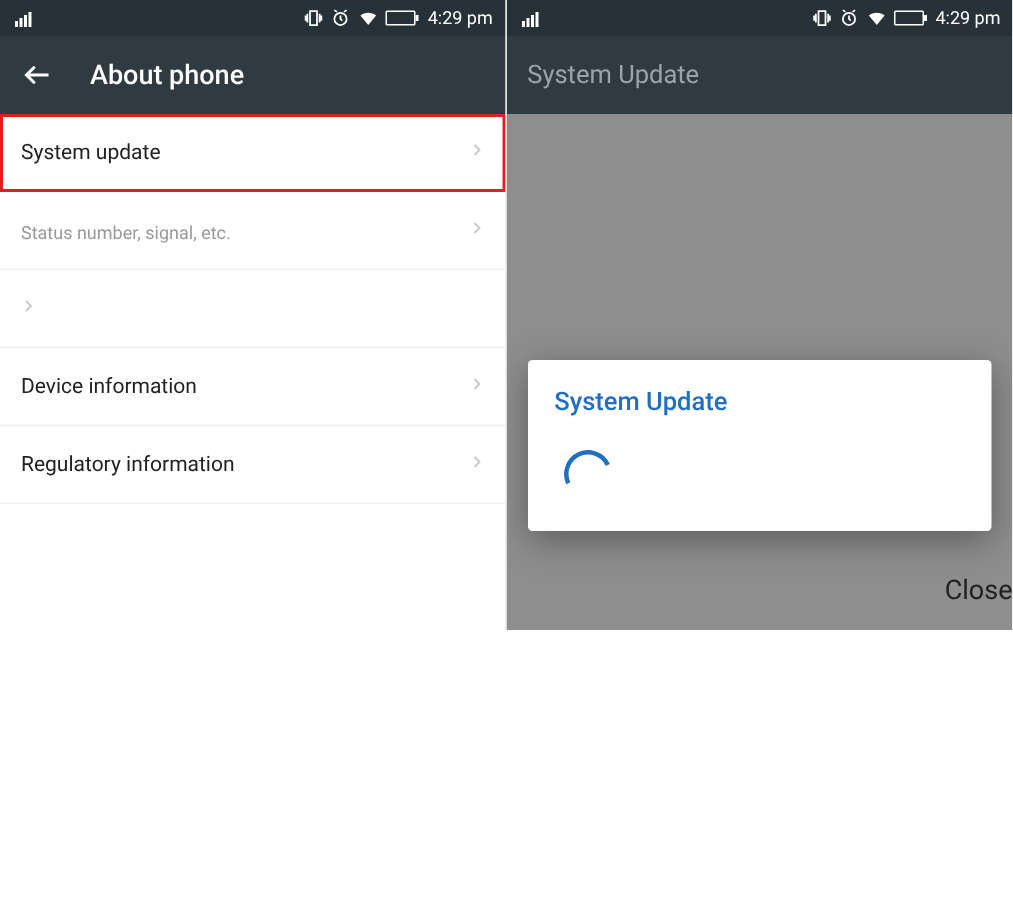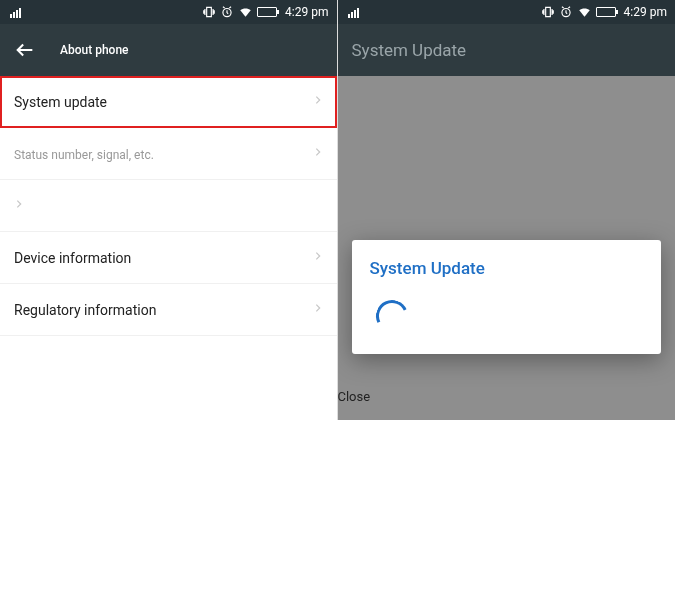--- a/index.html
+++ b/index.html
@@ -7,40 +7,40 @@
     .screen { width: 337.5px; height: 420px; position: relative; overflow: hidden; }
     .screen-left { border-right: 1px solid #ddd; }
     
     .statusbar { height: 24px; background: #263238; color: #fff; display: flex; align-items: center; padding: 0 8px; font-size: 12px; }
     .statusbar .spacer { flex: 1; }
     .statusbar .icon { margin: 0 2px; display: inline-flex; align-items: center; }
     .statusbar .time { margin-left: 6px; font-size: 12px; }
     
     .appbar { height: 52px; background: #2f3b40; color: #fff; display: flex; align-items: center; padding: 0 14px; }
     .appbar .back { margin-right: 24px; display: flex; }
-    .appbar .title { font-size: 12px; font-weight: 500; }
+    .appbar .title { font-size: 18px; font-weight: 500; }
     .appbar.light-title .title { color: #9aa5a9; font-size: 17px; font-weight: 400; }
     
     .list { background: #fff; }
     .row { display: flex; align-items: center; padding: 16px 14px; border-bottom: 1px solid #f0f0f0; position: relative; }
     .row .texts { flex: 1; }
     .row .primary { font-size: 14px; color: #222; }
     .row .secondary { font-size: 12px; color: #999; margin-top: 2px; }
     .row .chev { color: #c8c8c8; }
     .row.highlight { outline: 2px solid #e02020; outline-offset: -2px; }
     
     .screen-right .content-bg { position: absolute; top: 76px; left: 0; right: 0; bottom: 0; background: #8e8e8e; }
     
     .dialog { position: absolute; left: 14px; right: 14px; top: 240px; background: #fff; border-radius: 3px; box-shadow: 0 6px 24px rgba(0,0,0,.35); padding: 18px 18px 22px; }
     .dialog-title { color: #1f6fc5; font-size: 17px; font-weight: 500; margin-bottom: 22px; }
     .dialog-body { display: flex; align-items: center; }
     .spinner { width: 32px; height: 32px; border: 3px solid transparent; border-top-color: #1f6fc5; border-left-color: #1f6fc5; border-radius: 50%; margin-right: 26px; margin-left: 6px; transform: rotate(20deg); }
     .dialog-msg { font-size: 14px; color: #222; }
     
-    .close-btn { position: absolute; bottom: 16px; left: 0; right: 0; text-align: left; font-size: 13px; color: #222; }
+    .close-btn { position: absolute; bottom: 16px; left: 0; right: 0; text-align: right; font-size: 18px; color: #222; }
     
     .signal-bars { display: inline-flex; align-items: flex-end; gap: 1px; height: 12px; }
     .signal-bars span { width: 2px; background: #fff; }
     .signal-bars span:nth-child(1){height:4px} .signal-bars span:nth-child(2){height:6px}
     .signal-bars span:nth-child(3){height:8px} .signal-bars span:nth-child(4){height:10px}
     .battery { width: 20px; height: 10px; border: 1px solid #fff; border-radius: 1px; position: relative; }
     .battery::after { content:''; position:absolute; right:-3px; top:2px; width:2px; height:4px; background:#fff; }
     .battery .fill { background:#fff; height:100%; width:85%; }
   </style>
 </head>

